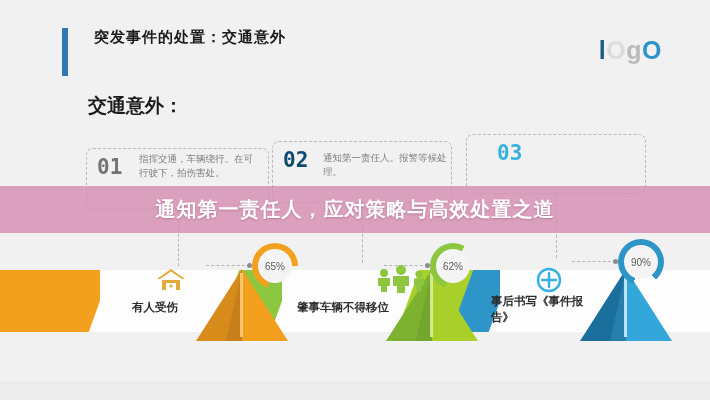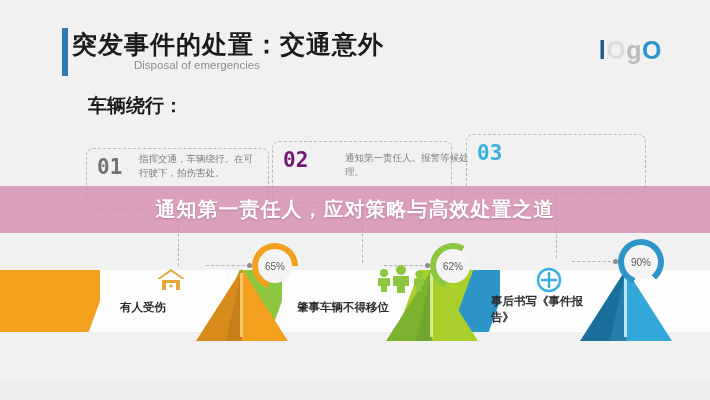--- a/index.html
+++ b/index.html
@@ -7,44 +7,44 @@
     width:710px;height:400px;
     background:#f1f1f1;
     font-family:"Liberation Sans","DejaVu Sans",sans-serif;
     overflow:hidden;
     position:relative;
   }
   #stage{position:relative;width:710px;height:400px;background:#f1f1f1;overflow:hidden;}
 
   
   .hdr-bar{position:absolute;left:62px;top:28px;width:6px;height:48px;background:#2f79b5;}
-  .hdr-title{position:absolute;left:72px;top:28px;font-size:25px;font-weight:bold;color:#1b1b1b;letter-spacing:1px;white-space:nowrap;}
+  .hdr-title{position:absolute;left:94px;top:28px;font-size:15px;font-weight:bold;color:#1b1b1b;letter-spacing:1px;white-space:nowrap;}
   .hdr-sub{position:absolute;left:134px;top:59px;font-size:11.5px;color:#8d8d8d;white-space:nowrap;}
 
   .logo{position:absolute;right:48px;top:38px;font-size:25px;font-weight:bold;letter-spacing:.5px;line-height:1;}
   .logo .l1{color:#1e5c86;}
   .logo .l2{color:#dcdcdc;}
   .logo .l3{color:#b9bcbe;}
   .logo .l4{color:#2d95c9;}
 
   .sec-title{position:absolute;left:88px;top:93px;font-size:19px;font-weight:bold;color:#1b1b1b;white-space:nowrap;}
 
   
   .step{position:absolute;border:1px dashed #b9b9b9;border-radius:7px;box-sizing:border-box;}
   .step .num{position:absolute;left:10px;top:8px;font-size:21px;font-weight:bold;line-height:1;font-family:"DejaVu Sans Mono","Liberation Mono",monospace;}
   .step .txt{position:absolute;font-size:9.5px;color:#7e7e7e;line-height:1.5;}
 
   #step1{left:86px;top:148px;width:183px;height:62px;}
   #step1 .num{color:#737373;}
   #step1 .txt{left:52px;top:3px;width:122px;}
   #step2{left:272px;top:141px;width:180px;height:62px;}
-  #step2 .num{color:#701a75;}
-  #step2 .txt{left:50px;top:9px;width:124px;margin-left:22px;}
+  #step2 .num{color:#0c4a6e;}
+  #step2 .txt{left:50px;top:9px;width:124px;}
   #step3{left:466px;top:134px;width:180px;height:60px;}
-  #step3 .num{color:#35b0e0;}
+  #step3 .num{color:#35b0e0;margin-left:20px;}
   #step3 .txt{left:52px;top:11px;width:120px;}
 
   
   .conn{position:absolute;border-left:1px dashed #b5b5b5;}
   .conn-h{position:absolute;border-top:1px dashed #b5b5b5;}
   .dot{position:absolute;width:5px;height:5px;border-radius:50%;background:#8d8d8d;}
 
   
   .gauge{position:absolute;width:46px;height:46px;border-radius:50%;}
   .gauge .ring{position:absolute;inset:0;border-radius:50%;}
@@ -79,27 +79,26 @@
 
   .footer-strip{position:absolute;left:0;top:381px;width:710px;height:19px;background:#ececec;}
 </style>
 </head>
 <body>
 
 <div id="stage">
 
   <div class="hdr-bar"></div>
   <div class="hdr-title">突发事件的处置：交通意外</div>
-  <div class="hdr-sub">Disposal of emergencies</div>
 
   <div class="logo">
     <span class="l1">l</span><span class="l2">O</span><span class="l3">g</span><span class="l4">O</span>
   </div>
 
-  <div class="sec-title">车辆绕行：</div>
+  <div class="sec-title">交通意外：</div>
 
   <div class="step" id="step1">
     <div class="num">01</div>
     <div class="txt">指挥交通，车辆绕行。在可行驶下，拍伤害处。</div>
   </div>
   <div class="step" id="step2">
     <div class="num">02</div>
     <div class="txt">通知第一责任人。报警等候处理。</div>
   </div>
   <div class="step" id="step3">
@@ -183,21 +182,21 @@
     <div class="val">90%</div>
   </div>
 
   <div class="icon" style="left:156px;top:268px;">
     <svg width="30" height="24" viewBox="0 0 30 24" aria-hidden="true">
       <path d="M15 1 L29 11 L26 11 L15 3.5 L4 11 L1 11 Z" fill="#e3a93a"></path>
       <path d="M6 12 L24 12 L24 22 L20 22 L20 15 L10 15 L10 22 L6 22 Z" fill="#e3a93a"></path>
       <circle cx="15" cy="18" r="1.6" fill="#e3a93a"></circle>
     </svg>
   </div>
-  <div class="lbl" style="left:120px;top:300px;">有人受伤</div>
+  <div class="lbl" style="left:132px;top:300px;">有人受伤</div>
 
   <div class="icon" style="left:376px;top:265px;">
     <svg width="52" height="28" viewBox="0 0 52 28" aria-hidden="true">
       <g fill="#8dc63f">
         <circle cx="8" cy="8" r="4"></circle>
           <path d="M2 13 h12 v8 h-3 v6 h-6 v-6 h-3 Z"></path>
         <circle cx="25" cy="5" r="5"></circle>
           <path d="M17 11 h16 v10 h-4 v7 h-8 v-7 h-4 Z"></path>
         <circle cx="43" cy="9" r="3.6"></circle>
           <path d="M38 13.5 h10 v7 h-2.5 v6 h-5 v-6 h-2.5 Z"></path>

